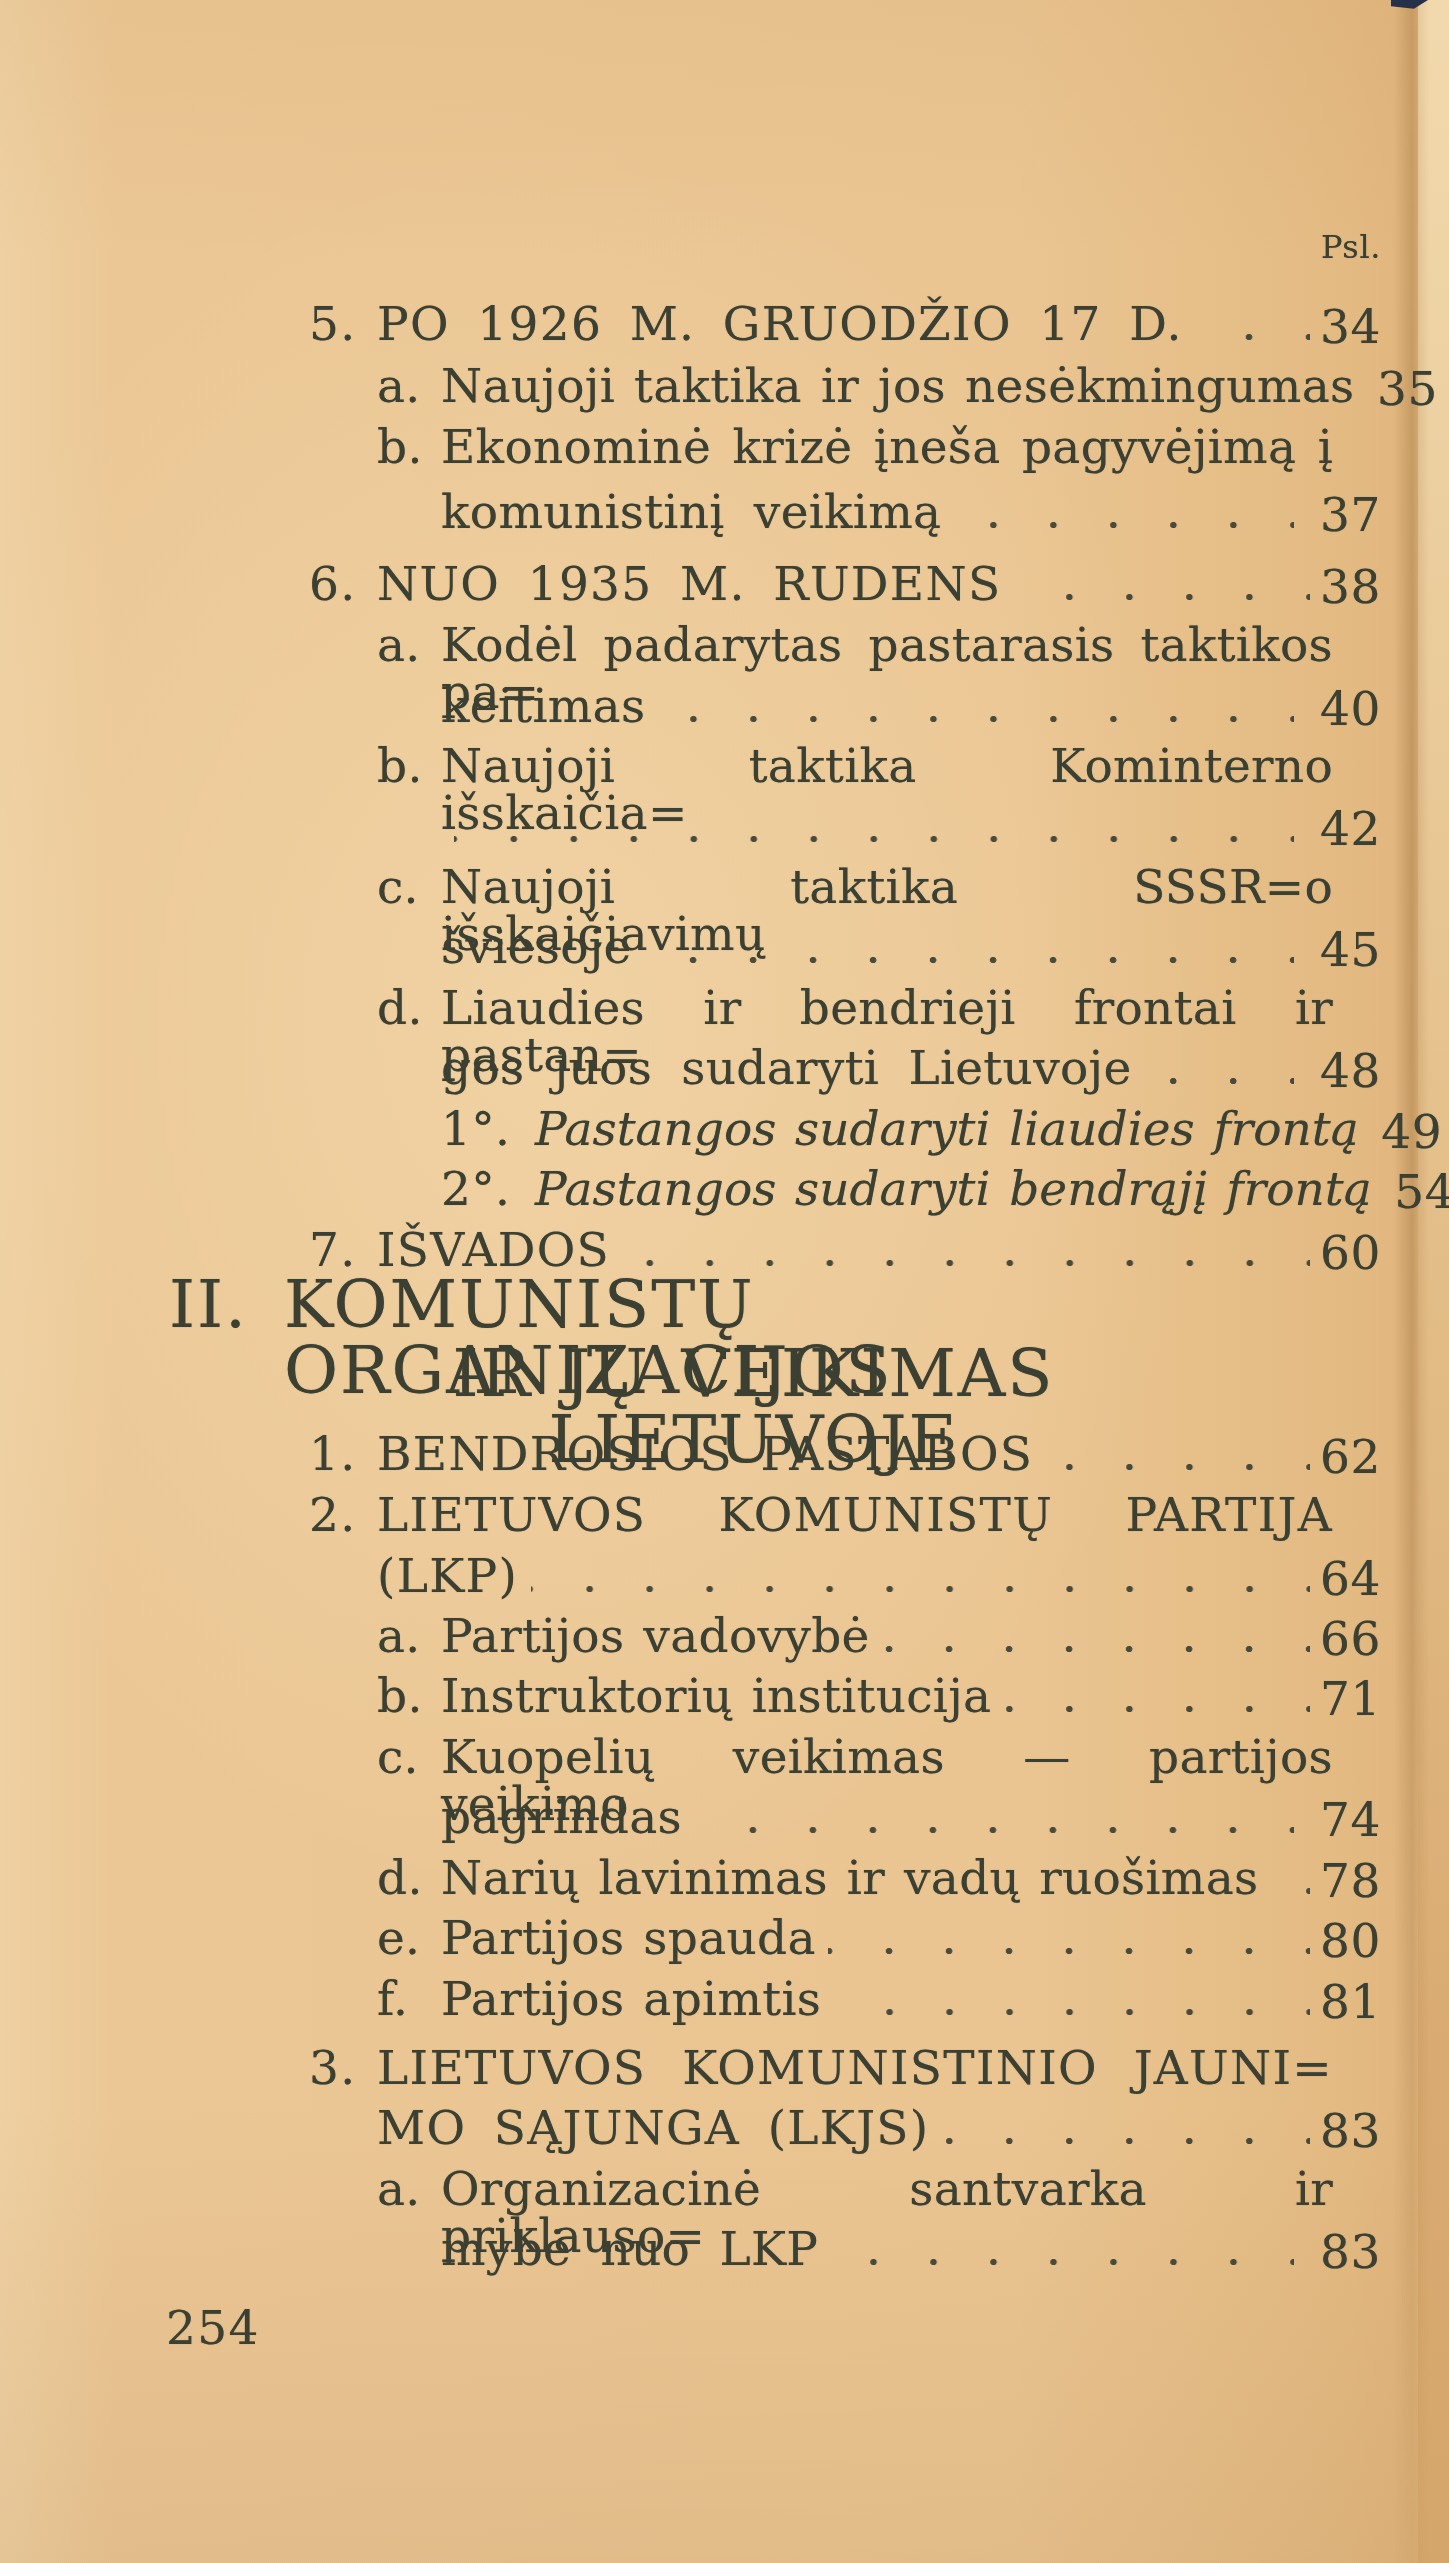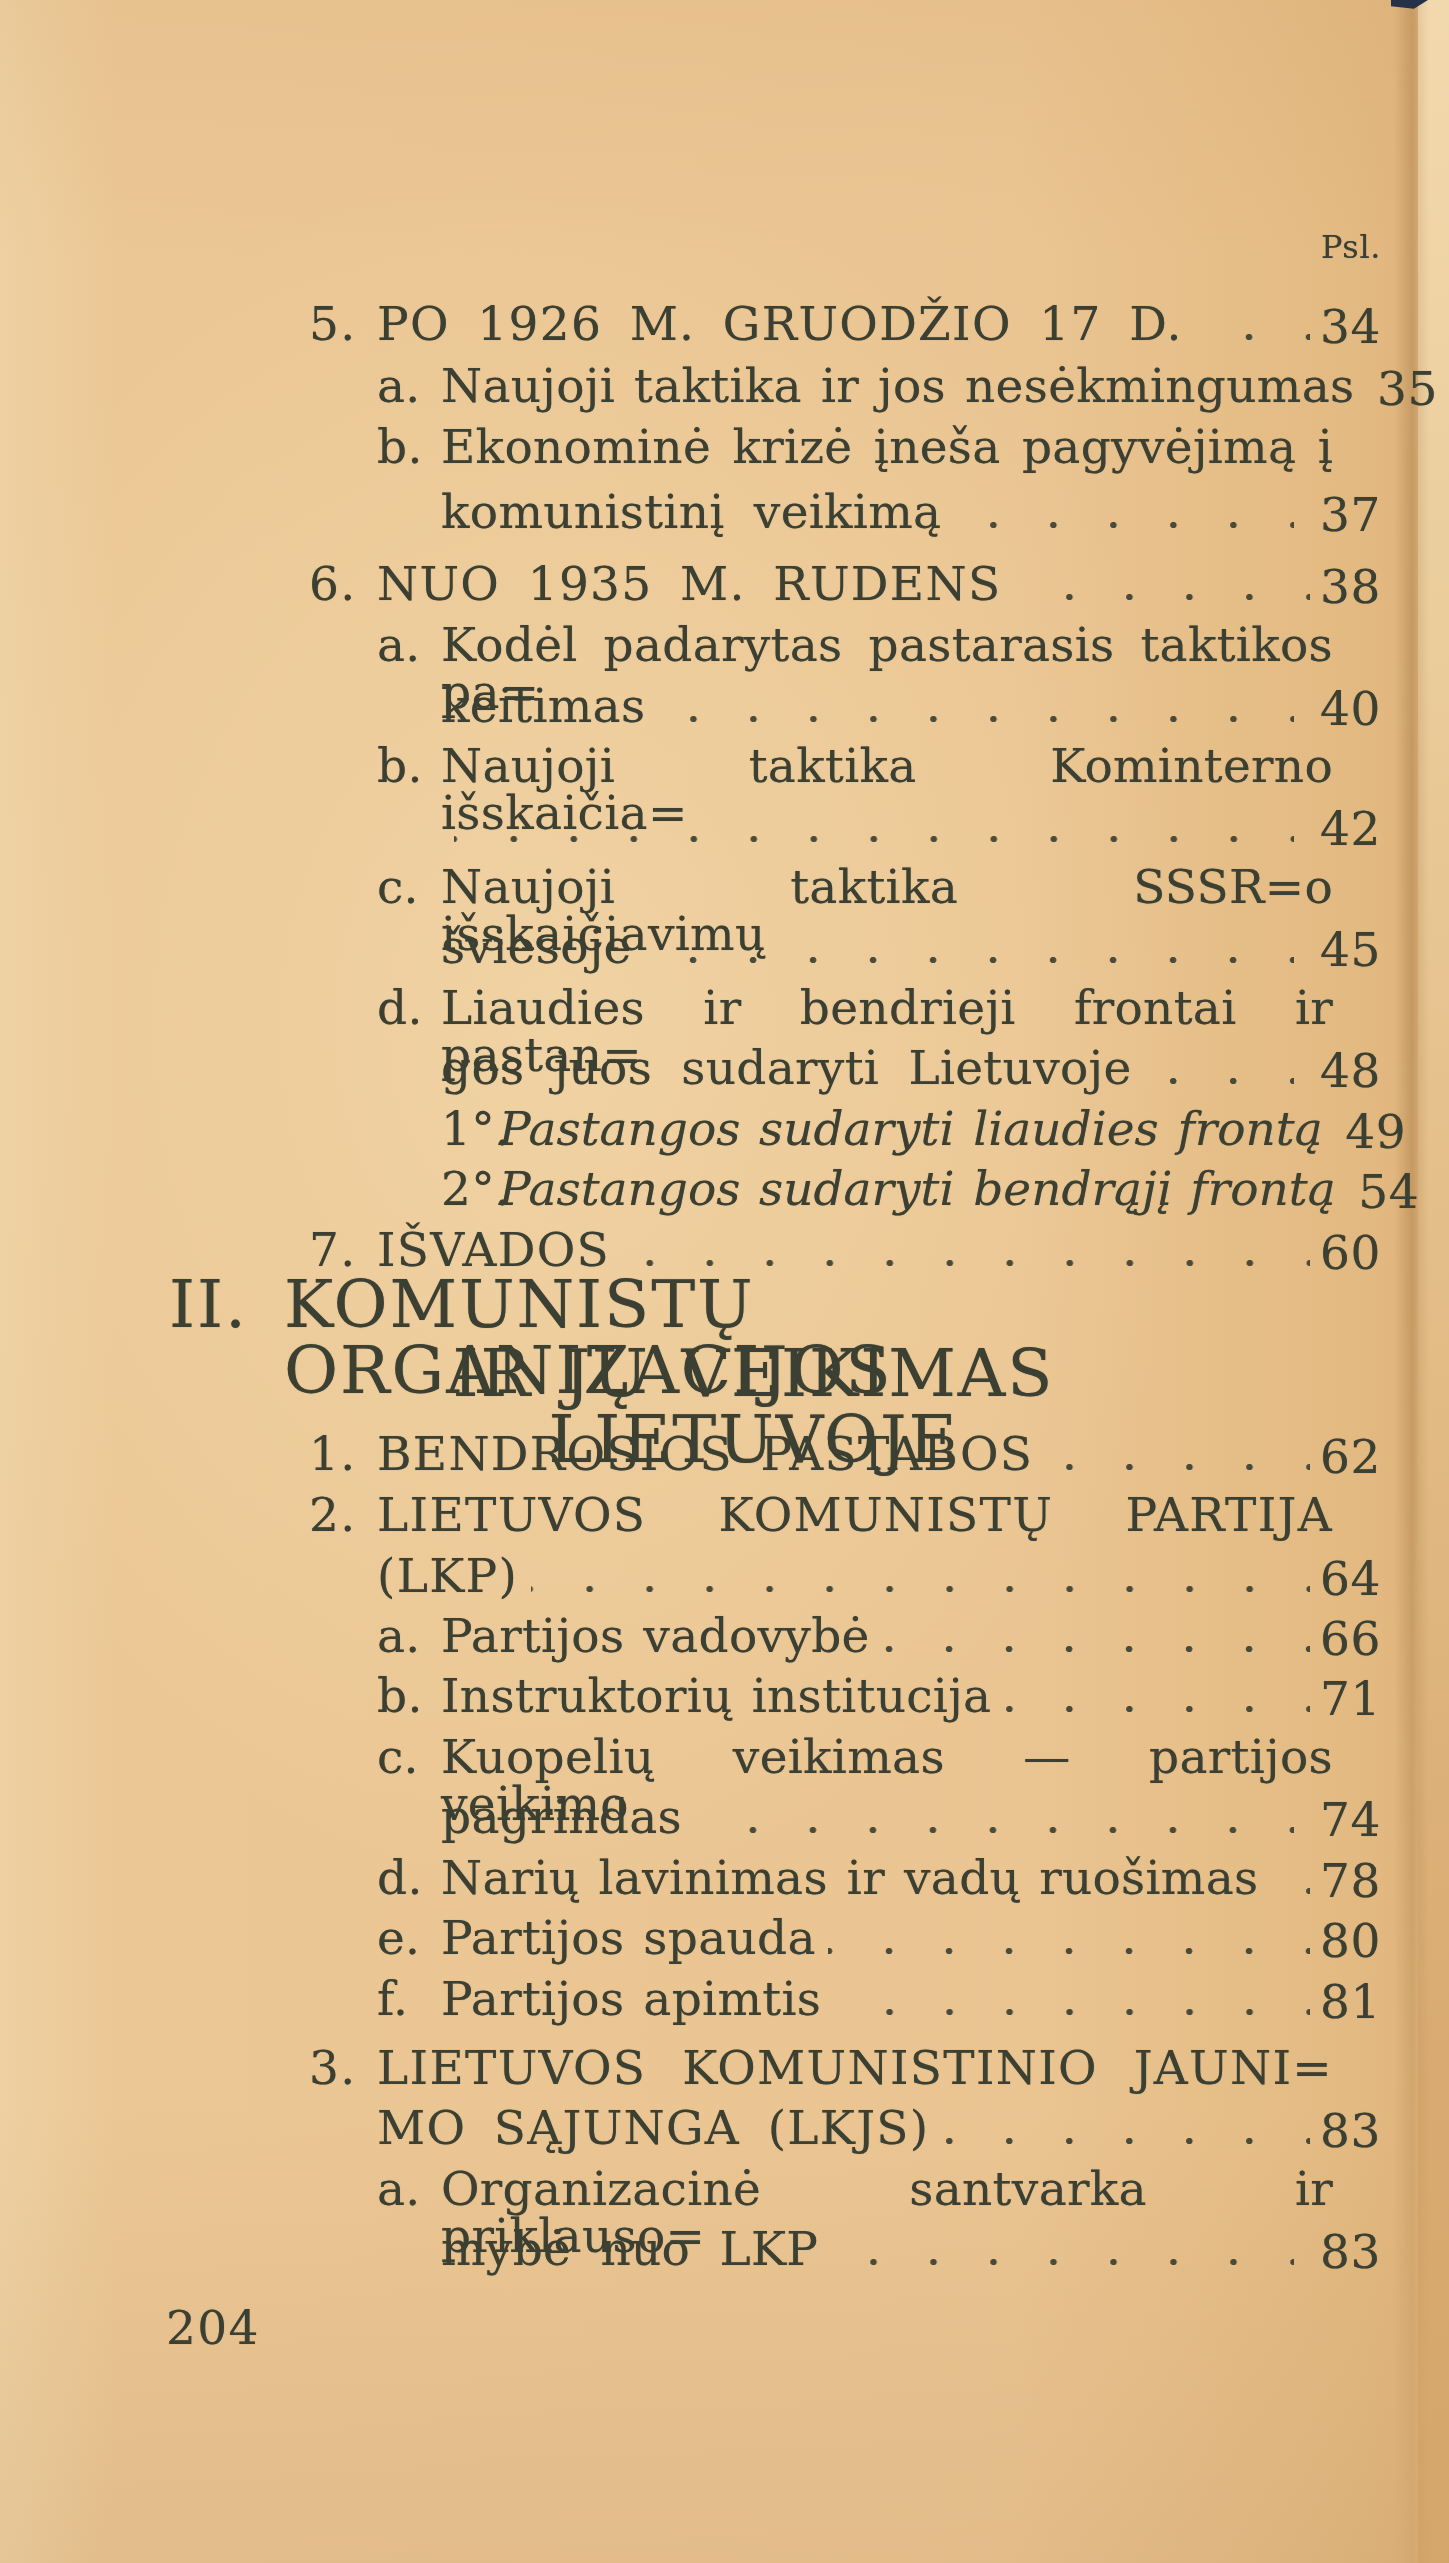--- a/index.html
+++ b/index.html
@@ -47,21 +47,21 @@
   .lvl2.just{width:956px;}
   .cont2{left:377px;width:1004px;}
   .cont3{left:441px;width:940px;word-spacing:14px;gap:16px;}
   .deg{left:441px;width:940px;}
   .marker{flex:0 0 auto;}
   .m1{width:68px;}
   .m2{width:64px;}
   .mdeg{width:58px;}
   .txt{flex:0 0 auto;}
   .txt.fill{flex:1 1 auto;white-space:normal;text-align:justify;text-align-last:justify;}
-  .deg .txt{font-style:italic;letter-spacing:0;}
+  .deg .txt{font-style:italic;letter-spacing:0;margin-left:36px;}
   .leader{
     flex:1 1 auto;height:6.3px;margin:0 10px 0 12.6px;align-self:baseline;
     background-image:radial-gradient(circle at 3.2px 3.2px, var(--ink) 2.9px, rgba(0,0,0,0) 3.7px);
     background-size:60px 6.3px;background-repeat:repeat-x;
     background-position:right 3.8px bottom 0;
     opacity:.92;
   }
   .leader.blank{background:none;}
   .num{flex:0 0 auto;min-width:58px;text-align:center;transform:translateY(3.2px);letter-spacing:0.6px;word-spacing:0;}
 
@@ -276,16 +276,16 @@
     <span class="marker m2">a.</span>
     <span class="txt fill">Organizacinė santvarka ir priklauso=</span>
   </div>
 
   <div class="row cont3" style="top:2225px">
     <span class="txt">mybė nuo LKP</span>
     <div class="leader"></div>
     <span class="num">83</span>
   </div>
 
-  <div class="folio">204</div>
+  <div class="folio">254</div>
 
 </div>
 
 
 </body></html>

